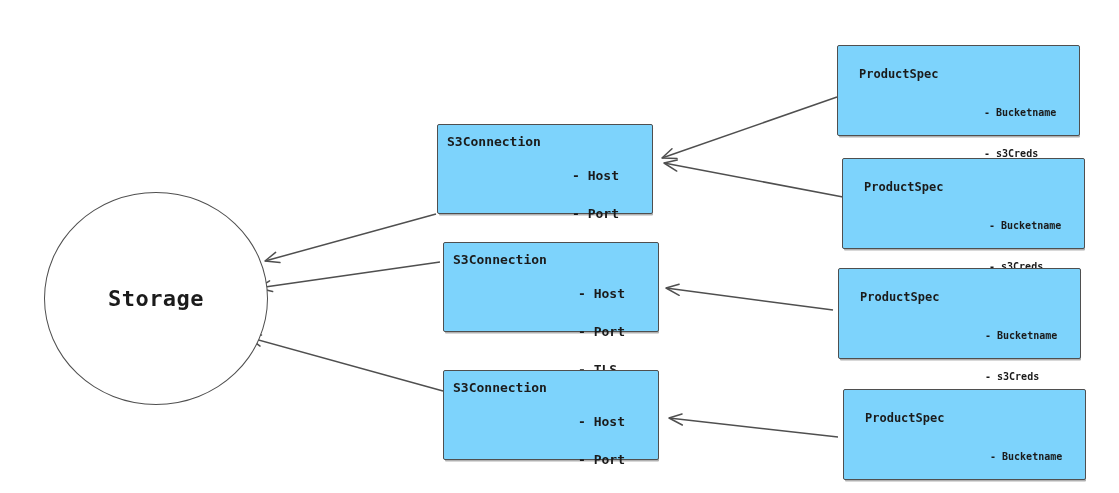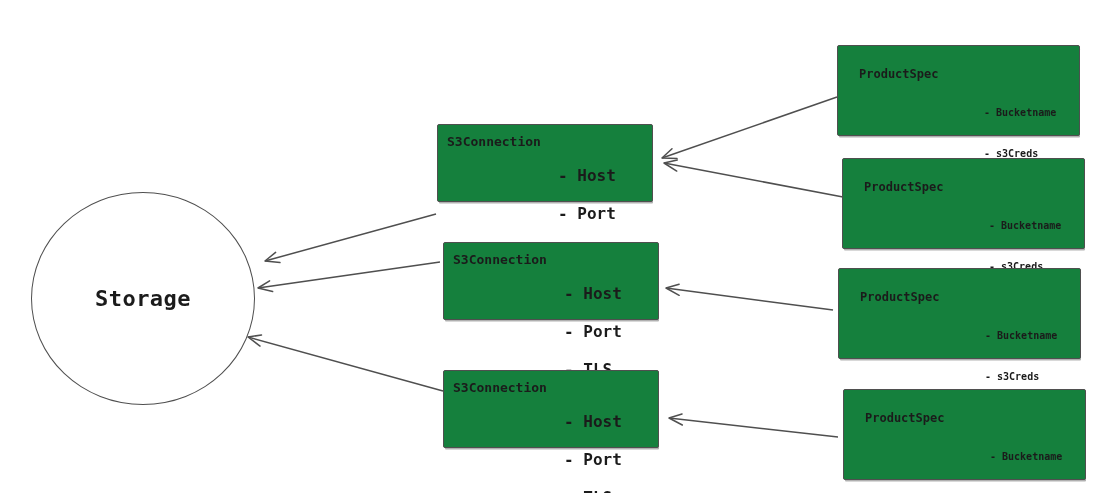--- a/index.html
+++ b/index.html
@@ -19,58 +19,58 @@
   #arrow-layer {
     position: absolute;
     left: 0;
     top: 0;
     width: 1119px;
     height: 493px;
     pointer-events: none;
   }
   .node-box {
     position: absolute;
-    background: #15803d;
+    background: #7dd3fc;
     border: 1.6px solid #4f4f4f;
     border-radius: 2px;
     box-shadow: 1px 2.5px 0 -1px rgba(79,79,79,0.45);
     box-sizing: border-box;
   }
   .node-title {
     position: absolute;
     font-weight: 600;
     white-space: nowrap;
   }
   .attr-list {
     position: absolute;
     font-weight: 600;
     white-space: pre;
   }
   .attr-line {
     display: block;
   }
   
-  .s3c { width: 216px; height: 78px; }
+  .s3c { width: 216px; height: 90px; }
   .s3c .node-title { left: 9px; top: 9px; font-size: 13px; }
-  .s3c .attr-list { left: 120px; top: 19px; font-size: 16px; line-height: 12.8px; }
+  .s3c .attr-list { left: 134px; top: 19px; font-size: 13px; line-height: 12.8px; }
   #s3c-1 { left: 437px; top: 124px; }
   #s3c-2 { left: 443px; top: 242px; }
   #s3c-3 { left: 443px; top: 370px; }
   
   .ps { width: 243px; height: 91px; }
   .ps .node-title { left: 21px; top: 21px; font-size: 12px; }
   .ps .attr-list { left: 146px; top: 32px; font-size: 10px; line-height: 13.8px; }
   #ps-1 { left: 837px; top: 45px; }
   #ps-2 { left: 842px; top: 158px; }
   #ps-3 { left: 838px; top: 268px; }
   #ps-4 { left: 843px; top: 389px; }
   
   #storage-node {
     position: absolute;
-    left: 31px;
+    left: 44px;
     top: 192px;
     width: 224px;
     height: 213px;
     border: 1.6px solid #4f4f4f;
     border-radius: 50%;
     box-sizing: border-box;
     display: flex;
     align-items: center;
     justify-content: center;
     background: #ffffff;

